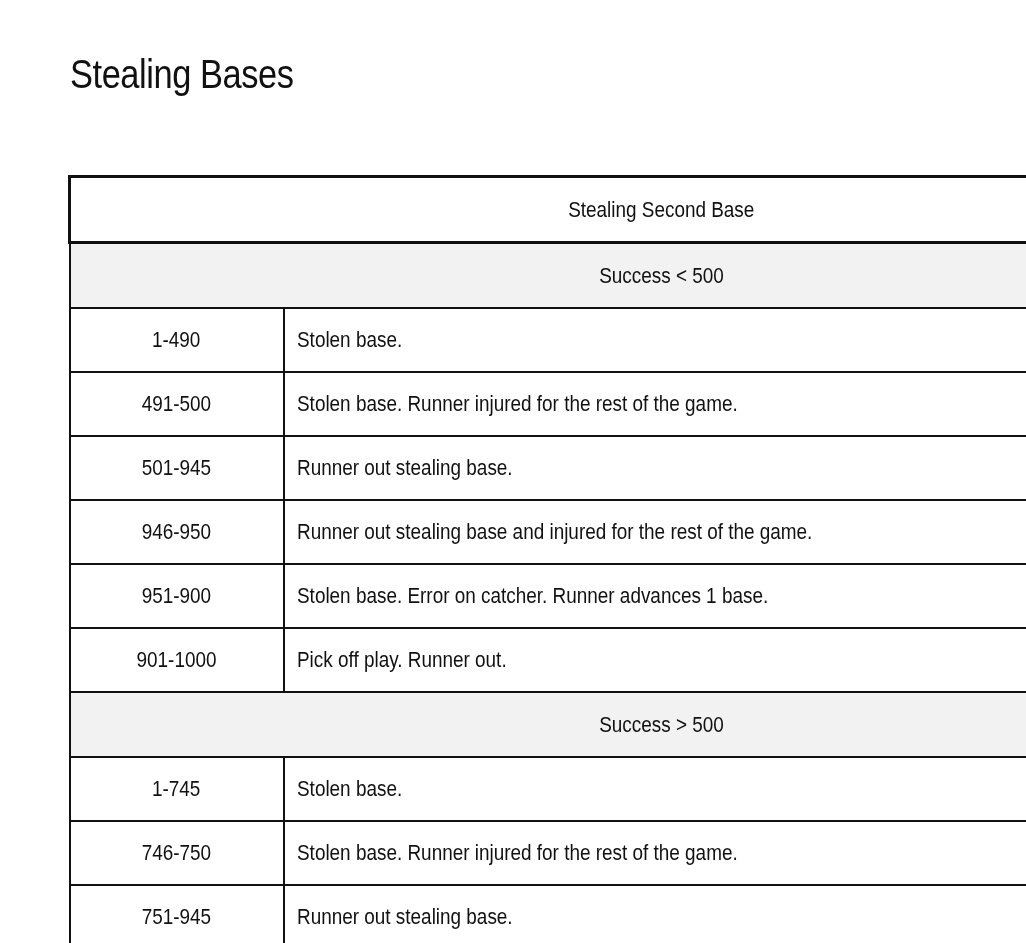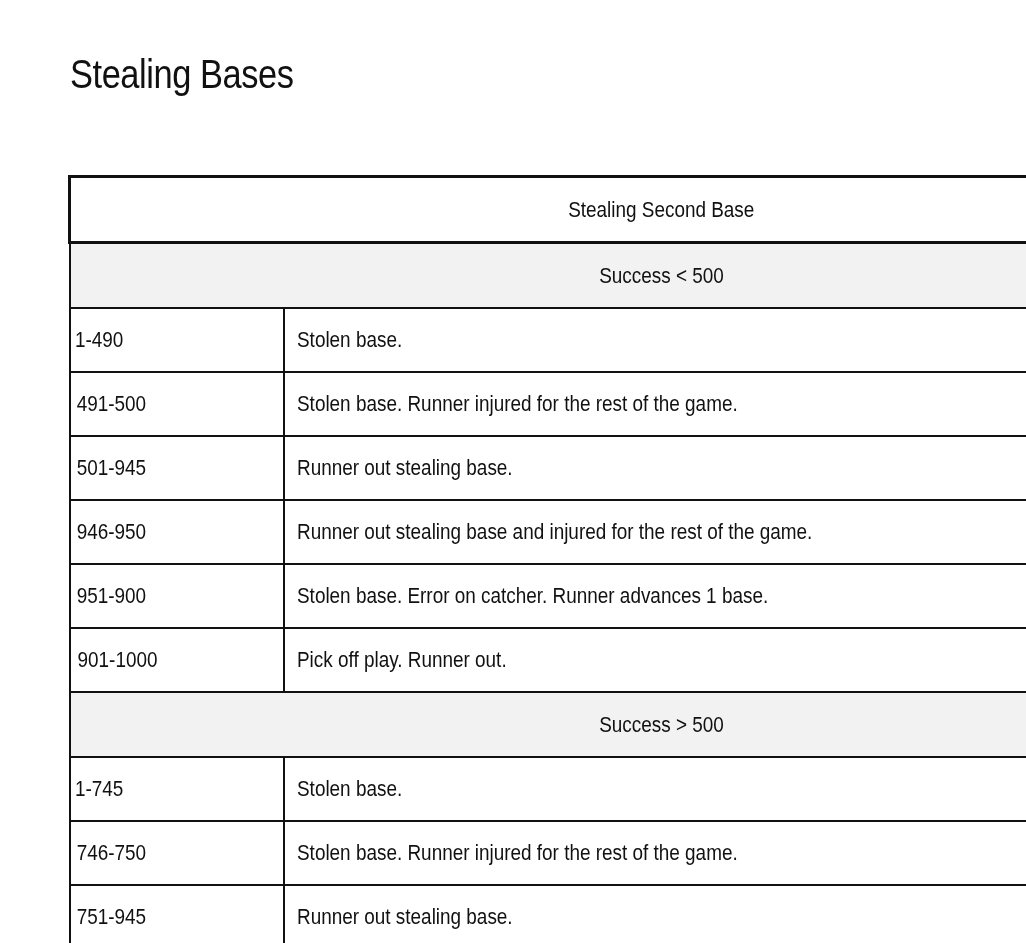--- a/index.html
+++ b/index.html
@@ -72,21 +72,21 @@
       border-left: 2px solid #111111;
       border-bottom: 2px solid #111111;
     }
     tr.row td {
       height: 62px;
       border-bottom: 2px solid #111111;
     }
     tr.row td.range {
       border-left: 2px solid #111111;
       border-right: 2px solid #111111;
-      text-align: left;
+      text-align: center;
     }
     tr.row td.desc {
       text-align: left;
       padding-left: 12px;
     }
     tr.row.last td { border-bottom: none; }
     .head-centered { padding-left: 200px; }
   </style>
 </head>
 <body>

